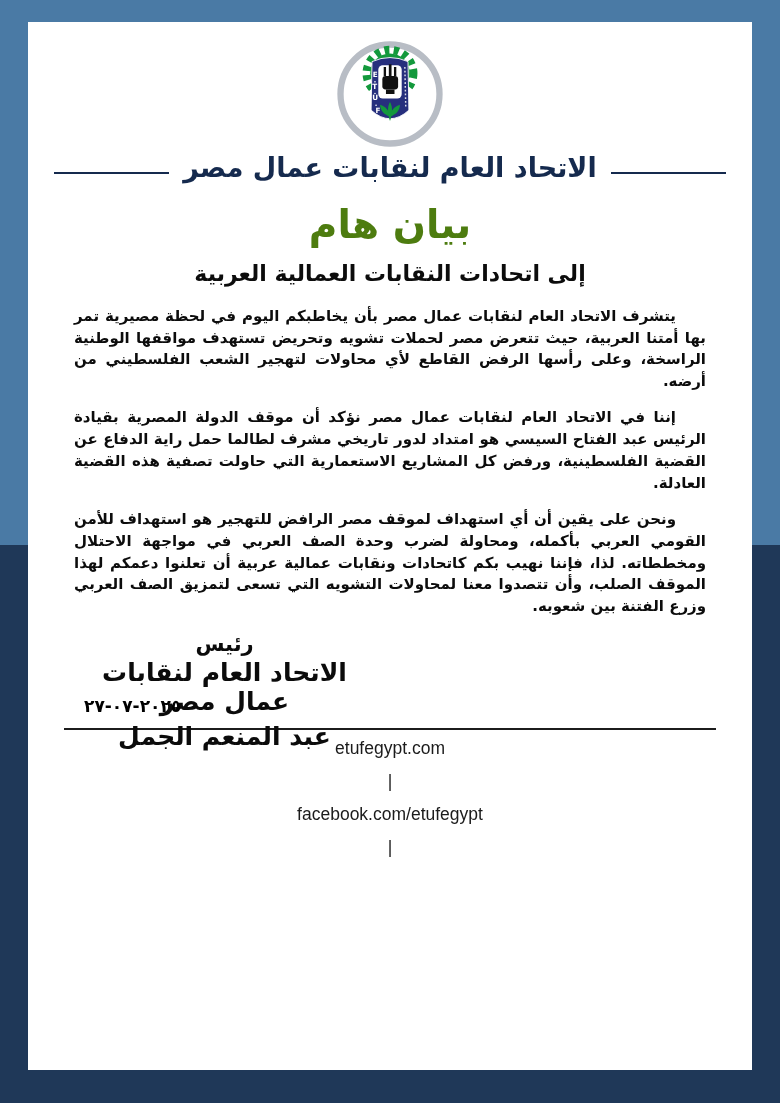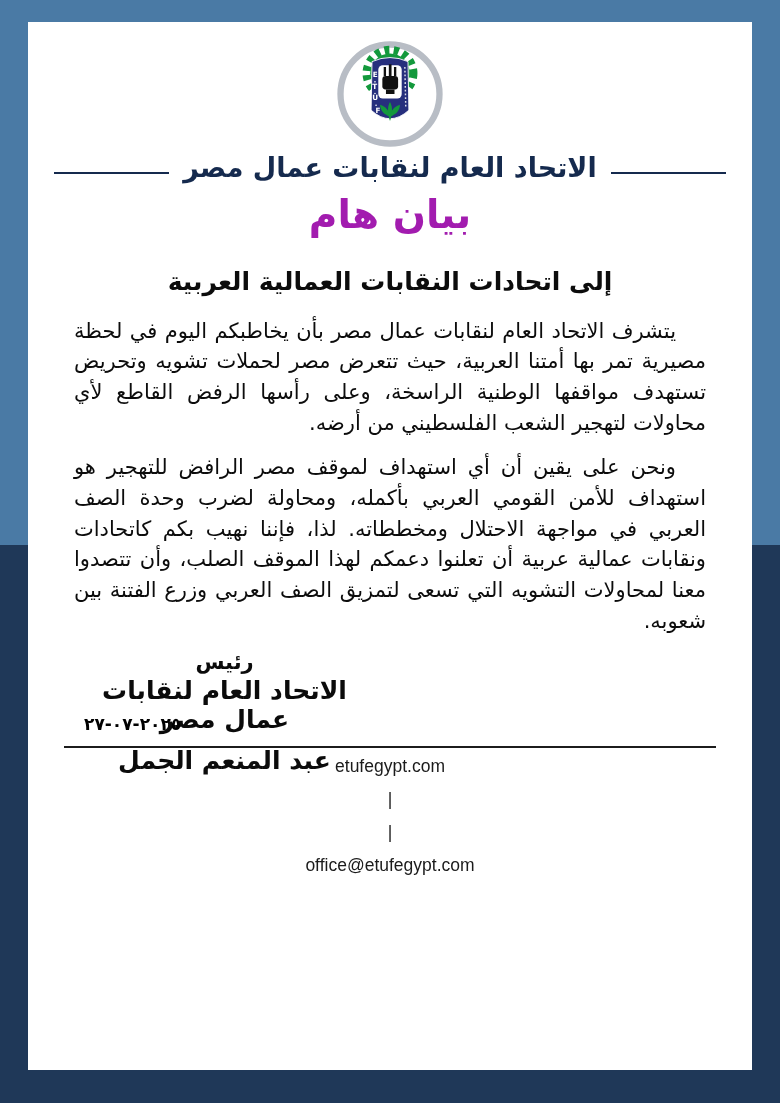--- a/index.html
+++ b/index.html
@@ -13,29 +13,29 @@
     background:linear-gradient(to bottom,#4a7aa5 0 545px,#1f3858 545px 100%);}
   .band-right{position:absolute;top:0;right:0;width:28px;height:1103px;
     background:linear-gradient(to bottom,#4a7aa5 0 545px,#1f3858 545px 100%);}
   .band-bottom{position:absolute;bottom:0;left:0;width:780px;height:33px;background:#1f3858;}
   
   .content{position:absolute;top:22px;left:28px;width:724px;height:1048px;background:#fff;}
   .logo-wrap{display:flex;justify-content:center;margin-top:18px;}
   .title-row{display:flex;align-items:center;justify-content:center;margin-top:4px;gap:14px;}
   .title-row .rule-seg{width:115px;border-top:2.5px solid #152a4e;transform:translateY(5px);}
   .org-title{font-size:27px;font-weight:bold;color:#152a4e;direction:rtl;white-space:nowrap;}
-  .statement-title{text-align:center;font-size:39px;font-weight:bold;color:#a21caf;margin-top:9px;direction:rtl;}
-  .subtitle{text-align:center;font-size:25px;font-weight:bold;color:#0c0c0c;margin-top:28px;line-height:1.35;direction:rtl;}
+  .statement-title{text-align:center;font-size:39px;font-weight:bold;color:#4d7c0f;margin-top:19px;direction:rtl;}
+  .subtitle{text-align:center;font-size:22px;font-weight:bold;color:#0c0c0c;margin-top:12px;line-height:1.35;direction:rtl;}
   .body-text{margin:17px 46px 0 46px;direction:rtl;text-align:justify;color:#0c0c0c;}
-  .body-text p{font-size:21px;font-weight:normal;line-height:1.46;margin:0 0 14px 0;text-indent:30px;}
+  .body-text p{font-size:15px;font-weight:bold;line-height:1.46;margin:0 0 14px 0;text-indent:30px;}
   .sig-date{position:relative;height:92px;margin:2px 46px 0 46px;}
   .signature{position:absolute;right:331px;left:0;top:0;text-align:center;direction:rtl;color:#0b0b0b;}
   .signature .sig1{font-size:21px;font-weight:bold;}
   .signature .sig2{font-size:25px;font-weight:bold;margin-top:2px;}
-  .signature .sig3{font-size:25px;font-weight:bold;margin-top:12px;}
+  .signature .sig3{font-size:25px;font-weight:bold;margin-top:6px;}
   .date{position:absolute;left:10px;bottom:8px;direction:ltr;font-size:17px;font-weight:bold;color:#000000;letter-spacing:1px;}
   .footer-rule{margin:4px 36px 0 36px;border-top:2px solid #1c1c1c;}
   .footer-links{display:flex;justify-content:center;align-items:center;gap:12px;margin-top:8px;
     font-family:"Liberation Sans","DejaVu Sans",sans-serif;font-size:17.5px;color:#1b1b1b;direction:ltr;flex-direction:column;}
   .footer-links .sep{color:#1b1b1b;}
 </style>
 </head>
 <body>
 
 <div class="band-top"></div>
@@ -85,34 +85,35 @@
   </div>
 
   <div class="statement-title">بيان هام</div>
 
   <div class="subtitle">
     <div>إلى اتحادات النقابات العمالية العربية</div>
   </div>
 
   <div class="body-text">
     <p>يتشرف الاتحاد العام لنقابات عمال مصر بأن يخاطبكم اليوم في لحظة مصيرية تمر بها أمتنا العربية، حيث تتعرض مصر لحملات تشويه وتحريض تستهدف مواقفها الوطنية الراسخة، وعلى رأسها الرفض القاطع لأي محاولات لتهجير الشعب الفلسطيني من أرضه.</p>
+    <p>إننا في الاتحاد العام لنقابات عمال مصر نؤكد أن موقف الدولة المصرية بقيادة الرئيس عبد الفتاح السيسي هو امتداد لدور تاريخي مشرف لطالما حمل راية الدفاع عن القضية الفلسطينية، ورفض كل المشاريع الاستعمارية التي حاولت تصفية هذه القضية العادلة.</p>
     <p>ونحن على يقين أن أي استهداف لموقف مصر الرافض للتهجير هو استهداف للأمن القومي العربي بأكمله، ومحاولة لضرب وحدة الصف العربي في مواجهة الاحتلال ومخططاته. لذا، فإننا نهيب بكم كاتحادات ونقابات عمالية عربية أن تعلنوا دعمكم لهذا الموقف الصلب، وأن تتصدوا معنا لمحاولات التشويه التي تسعى لتمزيق الصف العربي وزرع الفتنة بين شعوبه.</p>
   </div>
 
   <div class="sig-date">
     <div class="signature">
       <div class="sig1">رئيس</div>
       <div class="sig2">الاتحاد العام لنقابات عمال مصر</div>
       <div class="sig3">عبد المنعم الجمل</div>
     </div>
     <div class="date">٢٠٢٥-٠٧-٢٧</div>
   </div>
 
   <div class="footer-rule"></div>
 
   <div class="footer-links">
     <span>etufegypt.com</span>
     <span class="sep">|</span>
+    <span>facebook.com/etufegypt</span>
     <span class="sep">|</span>
-    <span>office@etufegypt.com</span>
   </div>
 
 </div>
 
 </body></html>

